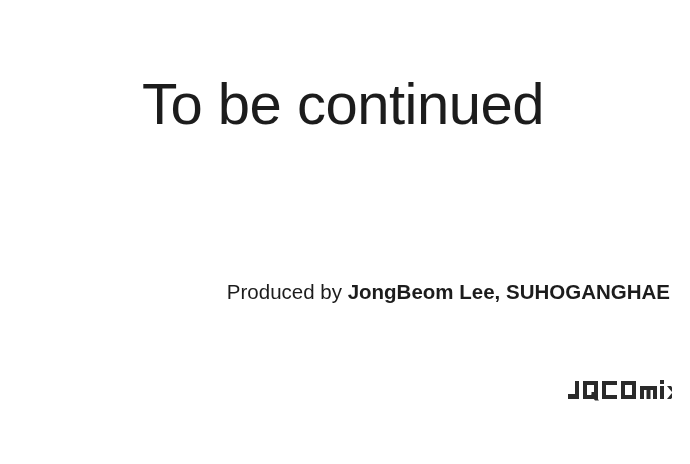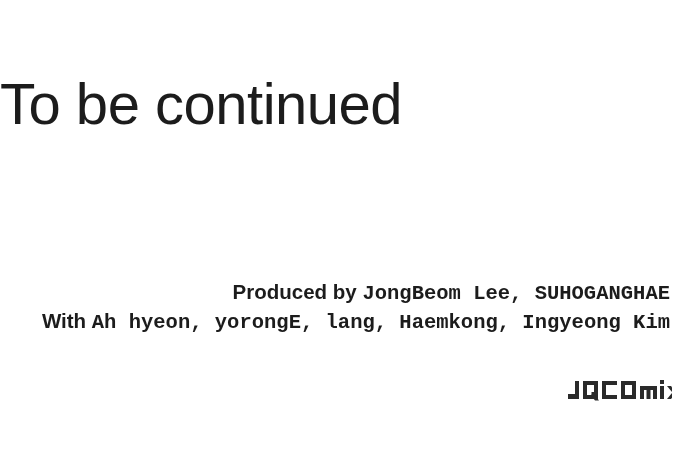--- a/index.html
+++ b/index.html
@@ -20,20 +20,21 @@
     height: 464px;
     background: #ffffff;
   }
 
   
   .title {
     position: absolute;
     left: 0;
     top: 74px;
     width: 690px;
+    text-align: center;
     font-size: 58px;
     font-weight: 400;
     letter-spacing: -0.5px;
     color: #1c1c1c;
     line-height: 1.05;
     white-space: nowrap;
     padding-right: 4px;
     box-sizing: border-box;
   }
 
@@ -46,25 +47,24 @@
     color: #1c1c1c;
     font-size: 20.5px;
     line-height: 27px;
     white-space: nowrap;
   }
   .credit-line {
     display: block;
     white-space: nowrap;
   }
   .credit-role {
-    font-weight: 700;
+    font-weight: 400;
   }
   .credit-names {
     font-weight: 700;
-    font-family: Liberation Mono, monospace;
   }
 
   
   .logo {
     position: absolute;
     right: 18px;
     top: 379px;
     display: flex;
     align-items: flex-end;
     gap: 3px;
@@ -79,23 +79,20 @@
 
   <div class="title">To be continued</div>
 
   <div class="credits">
 
     <span class="credit-line">
       <span class="credit-role">Produced by </span><span class="credit-names">JongBeom Lee, SUHOGANGHAE</span>
     </span>
 
 
-    <span class="credit-line">
-      <span class="credit-role">With </span><span class="credit-names">Ah hyeon, yorongE, lang, Haemkong, Ingyeong Kim</span>
-    </span>
 
   </div>
 
   <div class="logo">
     <span>
       <svg width="104" height="22" viewBox="0 0 208 44" aria-hidden="true">
         <g fill="#2a2a2a">
 
           <rect x="0" y="30" width="22" height="10"></rect>
           <rect x="14" y="4" width="8" height="30"></rect>

